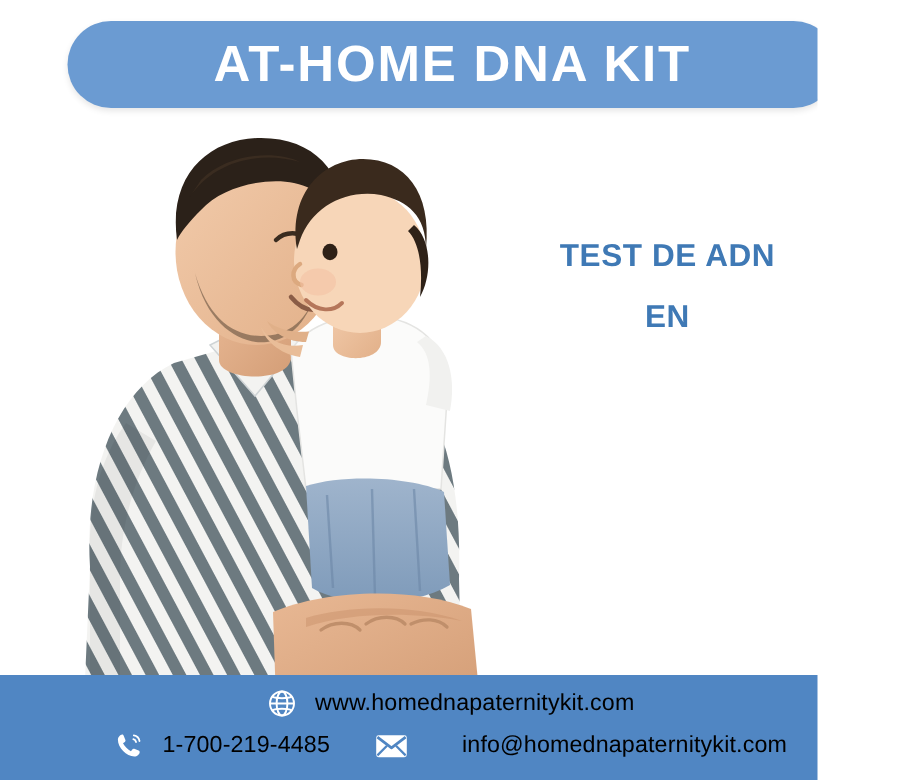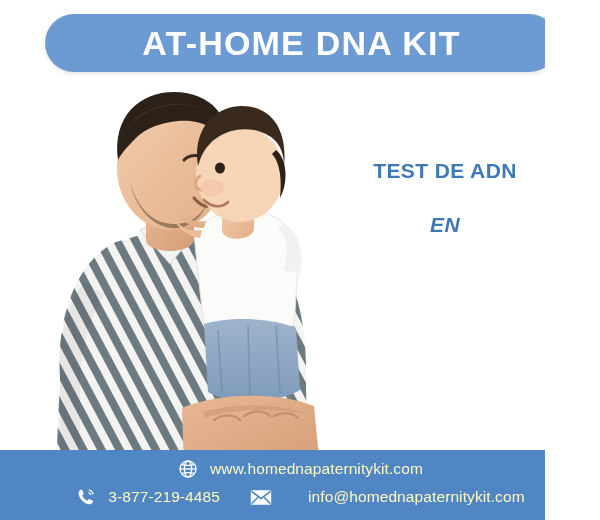--- a/index.html
+++ b/index.html
@@ -72,22 +72,22 @@
     color: #3f79b5;
   }
   .headline-line {
     font-size: 21px;
     font-weight: bold;
     letter-spacing: 0.4px;
     line-height: 1;
     color: #3f79b5;
     white-space: nowrap;
   }
-  .headline-line.l1 { margin-bottom: 33px; }
-  .headline-line.l2 { margin-bottom: 56px; font-style: italic; }
+  .headline-line.l1 { margin-bottom: 20px; }
+  .headline-line.l2 { margin-bottom: 56px; }
   .headline-line.l3 { font-size: 21px; }
 
   
   .footer {
     position: absolute;
     left: 0;
     top: 450px;
     width: 600px;
     height: 70px;
     background: #5086c3;
@@ -121,21 +121,21 @@
     display: inline-flex;
     align-items: center;
     justify-content: center;
     width: 22px;
     height: 22px;
     margin-right: 11px;
     flex: none;
   }
   .ftext {
     font-size: 15.5px;
-    color: #fef9c3;
+    color: #000000;
     letter-spacing: 0.1px;
     line-height: 1;
     font-family: "Liberation Sans", sans-serif;
   }
 </style>
 </head>
 <body>
 
 <div class="poster">
 
@@ -249,21 +249,21 @@
 
     <div class="footer-row footer-row-bottom">
       <div class="fitem">
         <span class="ficon">
           <svg width="20" height="20" viewBox="0 0 20 20">
             <path d="M5.4 2.6 C4.2 2.8 2.6 4.3 2.6 6.1 C2.6 11.4 8.3 17.2 13.6 17.3 C15.4 17.3 16.9 15.8 17.1 14.6 C17.2 14.0 16.9 13.6 16.4 13.4 L13.5 12.2 C13.0 12.0 12.5 12.2 12.2 12.6 L11.3 13.8 C9.3 12.8 7.0 10.5 6.0 8.5 L7.2 7.6 C7.6 7.3 7.8 6.8 7.6 6.3 L6.4 3.4 C6.2 2.9 5.9 2.5 5.4 2.6 Z" fill="#ffffff"></path>
             <path d="M13.2 3.2 C15.4 3.6 16.7 5.0 17.0 7.0" stroke="#ffffff" stroke-width="1.2" fill="none" stroke-linecap="round"></path>
             <path d="M12.9 5.8 C14.0 6.1 14.5 6.7 14.7 7.7" stroke="#ffffff" stroke-width="1.2" fill="none" stroke-linecap="round"></path>
           </svg>
         </span>
-        <span class="ftext">3-877-219-4485</span>
+        <span class="ftext">1-700-219-4485</span>
       </div>
 
       <div class="fitem">
         <span class="ficon">
           <svg width="22" height="17" viewBox="0 0 22 17">
             <rect x="0.8" y="1.2" width="20.4" height="14.6" rx="1.6" fill="#ffffff"></rect>
             <path d="M1.6 2.4 L11 9.6 L20.4 2.4" fill="none" stroke="#5086c3" stroke-width="1.8" stroke-linejoin="round"></path>
             <path d="M1.6 14.6 L8 8.2 M20.4 14.6 L14 8.2" fill="none" stroke="#5086c3" stroke-width="1.5"></path>
           </svg>
         </span>

